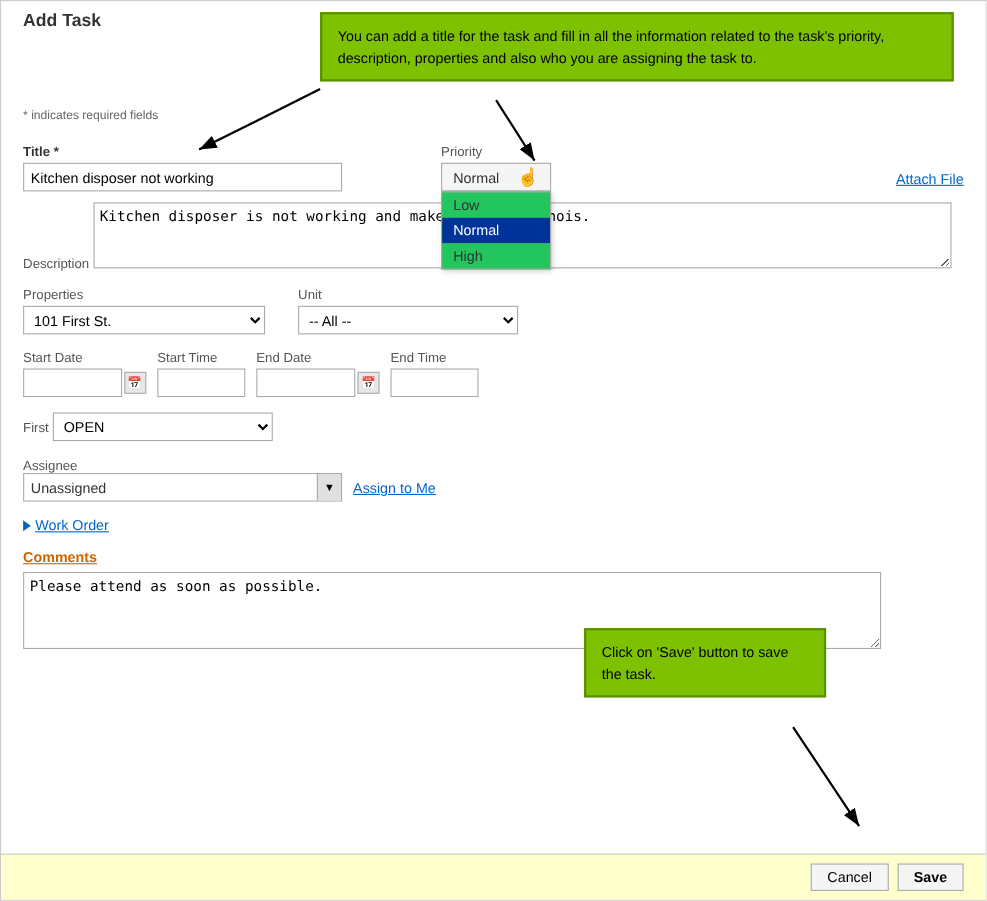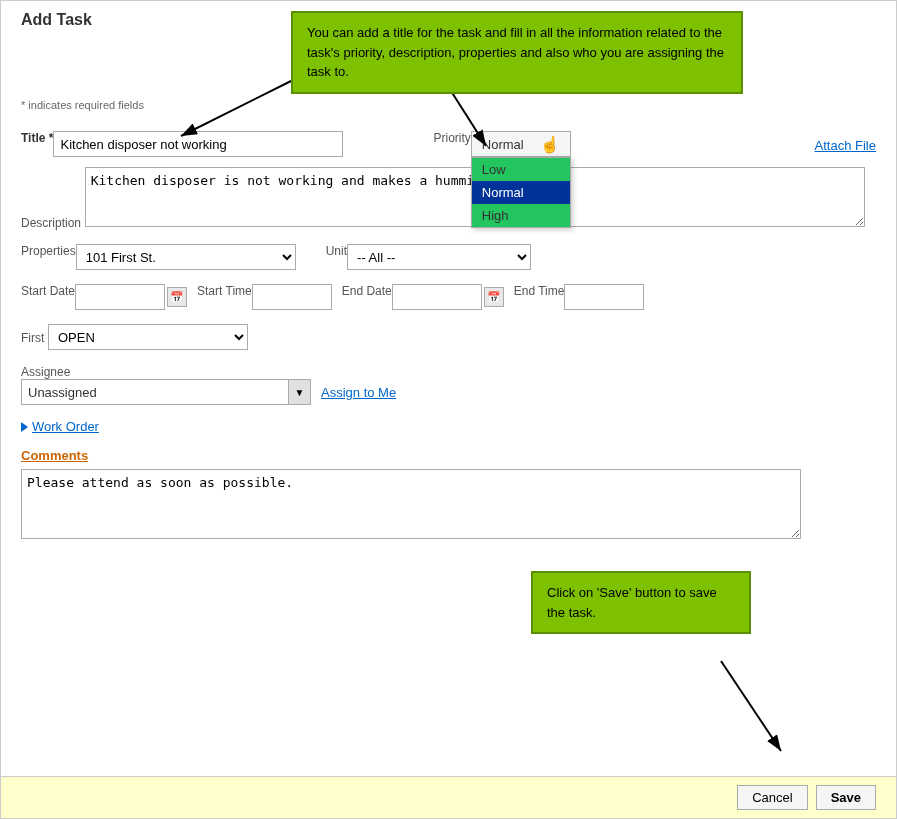--- a/index.html
+++ b/index.html
@@ -20,21 +20,21 @@
     .page-title {
       font-size: 16px;
       font-weight: bold;
       color: #333;
       margin-bottom: 8px;
     }
     .tooltip-box {
       position: absolute;
       top: 10px;
       left: 290px;
-      width: 452px;
+      width: 576px;
       background: #7dc100;
       border: 2px solid #5a8f00;
       padding: 10px 14px;
       font-size: 13px;
       color: #000;
       line-height: 1.5;
       z-index: 100;
     }
     .tooltip-box-save {
       position: absolute;
@@ -68,21 +68,21 @@
       font-weight: bold;
     }
     .form-row {
       display: flex;
       gap: 30px;
       align-items: flex-start;
       margin-bottom: 14px;
     }
     .form-col {
       display: flex;
-      flex-direction: row;
+      flex-direction: column;
     }
     input[type="text"] {
       border: 1px solid #aaa;
       padding: 4px 6px;
       font-size: 13px;
       height: 26px;
     }
     .title-input {
       width: 290px;
     }
@@ -142,21 +142,21 @@
       border: 1px solid #aaa;
       background: #fff;
       padding: 3px 5px;
       font-size: 13px;
       height: 26px;
     }
     .properties-select {
       width: 220px;
     }
     .unit-select {
-      width: 184px;
+      width: 200px;
     }
     .status-select {
       width: 200px;
     }
     .date-input {
       width: 90px;
     }
     .time-input {
       width: 80px;
     }
@@ -173,20 +173,21 @@
       margin-left: 2px;
     }
     .datetime-row {
       display: flex;
       gap: 10px;
       align-items: center;
       margin-bottom: 14px;
     }
     .datetime-group {
       display: flex;
+      flex-direction: column;
       justify-content: center;
     }
     .datetime-group label {
       font-size: 12px;
       color: #555;
       margin-bottom: 3px;
     }
     .datetime-input-row {
       display: flex;
       align-items: center;

